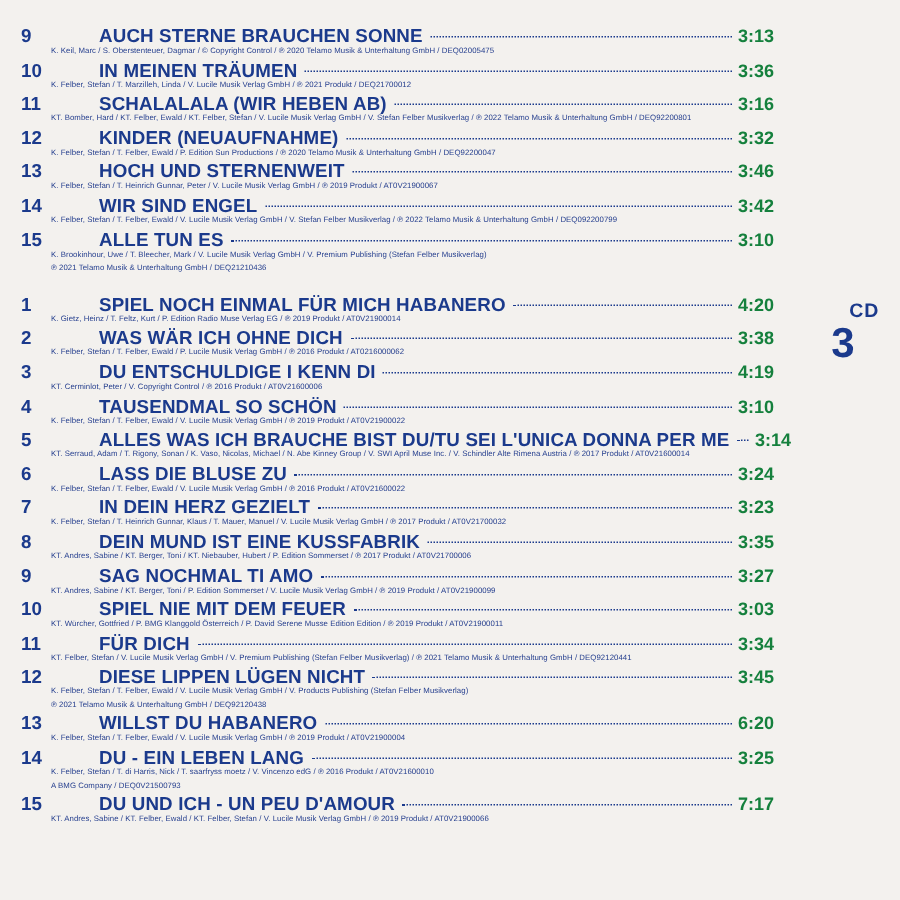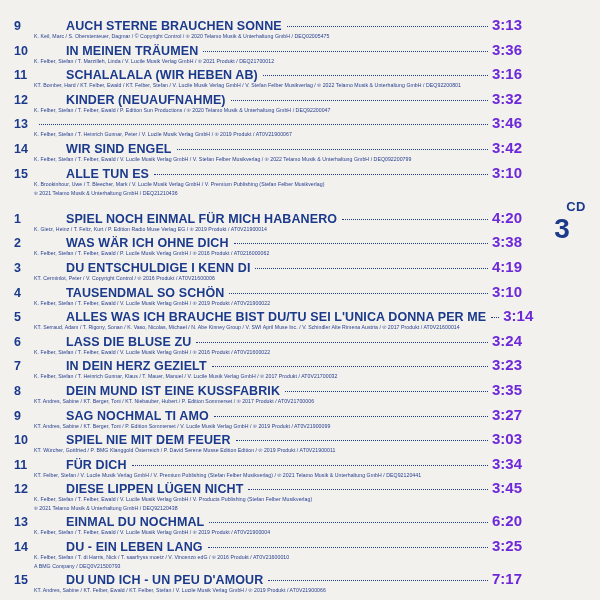--- a/index.html
+++ b/index.html
@@ -78,23 +78,23 @@
   .dots {
     flex: 1 1 auto;
     margin: 0 4px 0 5px;
     border-bottom: 1px dotted #1b3a8c;
     position: relative;
     top: -3px;
     height: 1px;
     min-width: 8px;
   }
   .ttime {
-    font-size: 15px;
-    font-weight: bold;
-    color: #6d28d9;
+    font-size: 12px;
+    font-weight: bold;
+    color: #15803d;
     width: 30px;
     text-align: left;
     flex: 0 0 30px;
   }
   .credit {
     font-size: 5.2px;
     line-height: 6.6px;
     color: #27408f;
     margin: 0 0 2px 20px;
     letter-spacing: 0.05px;
@@ -151,20 +151,21 @@
           <span class="ttitle">KINDER (NEUAUFNAHME)</span>
           <span class="dots"></span>
           <span class="ttime">3:32</span>
         </div>
         <div class="credit">K. Felber, Stefan / T. Felber, Ewald / P. Edition Sun Productions / ℗ 2020 Telamo Musik &amp; Unterhaltung GmbH / DEQ92200047</div>
       </div>
 
       <div class="track">
         <div class="trow">
           <span class="tnum">13</span>
+          <span class="ttitle">HOCH UND STERNENWEIT</span>
           <span class="dots"></span>
           <span class="ttime">3:46</span>
         </div>
         <div class="credit">K. Felber, Stefan / T. Heinrich Gunnar, Peter / V. Lucile Musik Verlag GmbH / ℗ 2019 Produkt / AT0V21900067</div>
       </div>
 
       <div class="track">
         <div class="trow">
           <span class="tnum">14</span>
           <span class="ttitle">WIR SIND ENGEL</span>
@@ -306,21 +307,21 @@
           <span class="dots"></span>
           <span class="ttime">3:45</span>
         </div>
         <div class="credit">K. Felber, Stefan / T. Felber, Ewald / V. Lucile Musik Verlag GmbH / V. Products Publishing (Stefan Felber Musikverlag)</div>
         <div class="credit">℗ 2021 Telamo Musik &amp; Unterhaltung GmbH / DEQ92120438</div>
       </div>
 
       <div class="track">
         <div class="trow">
           <span class="tnum">13</span>
-          <span class="ttitle">EINMAL DU NOCHMAL</span>
+          <span class="ttitle">WILLST DU HABANERO</span>
           <span class="dots"></span>
           <span class="ttime">6:20</span>
         </div>
         <div class="credit">K. Felber, Stefan / T. Felber, Ewald / V. Lucile Musik Verlag GmbH / ℗ 2019 Produkt / AT0V21900004</div>
       </div>
 
       <div class="track">
         <div class="trow">
           <span class="tnum">14</span>
           <span class="ttitle">DU - EIN LEBEN LANG</span>

